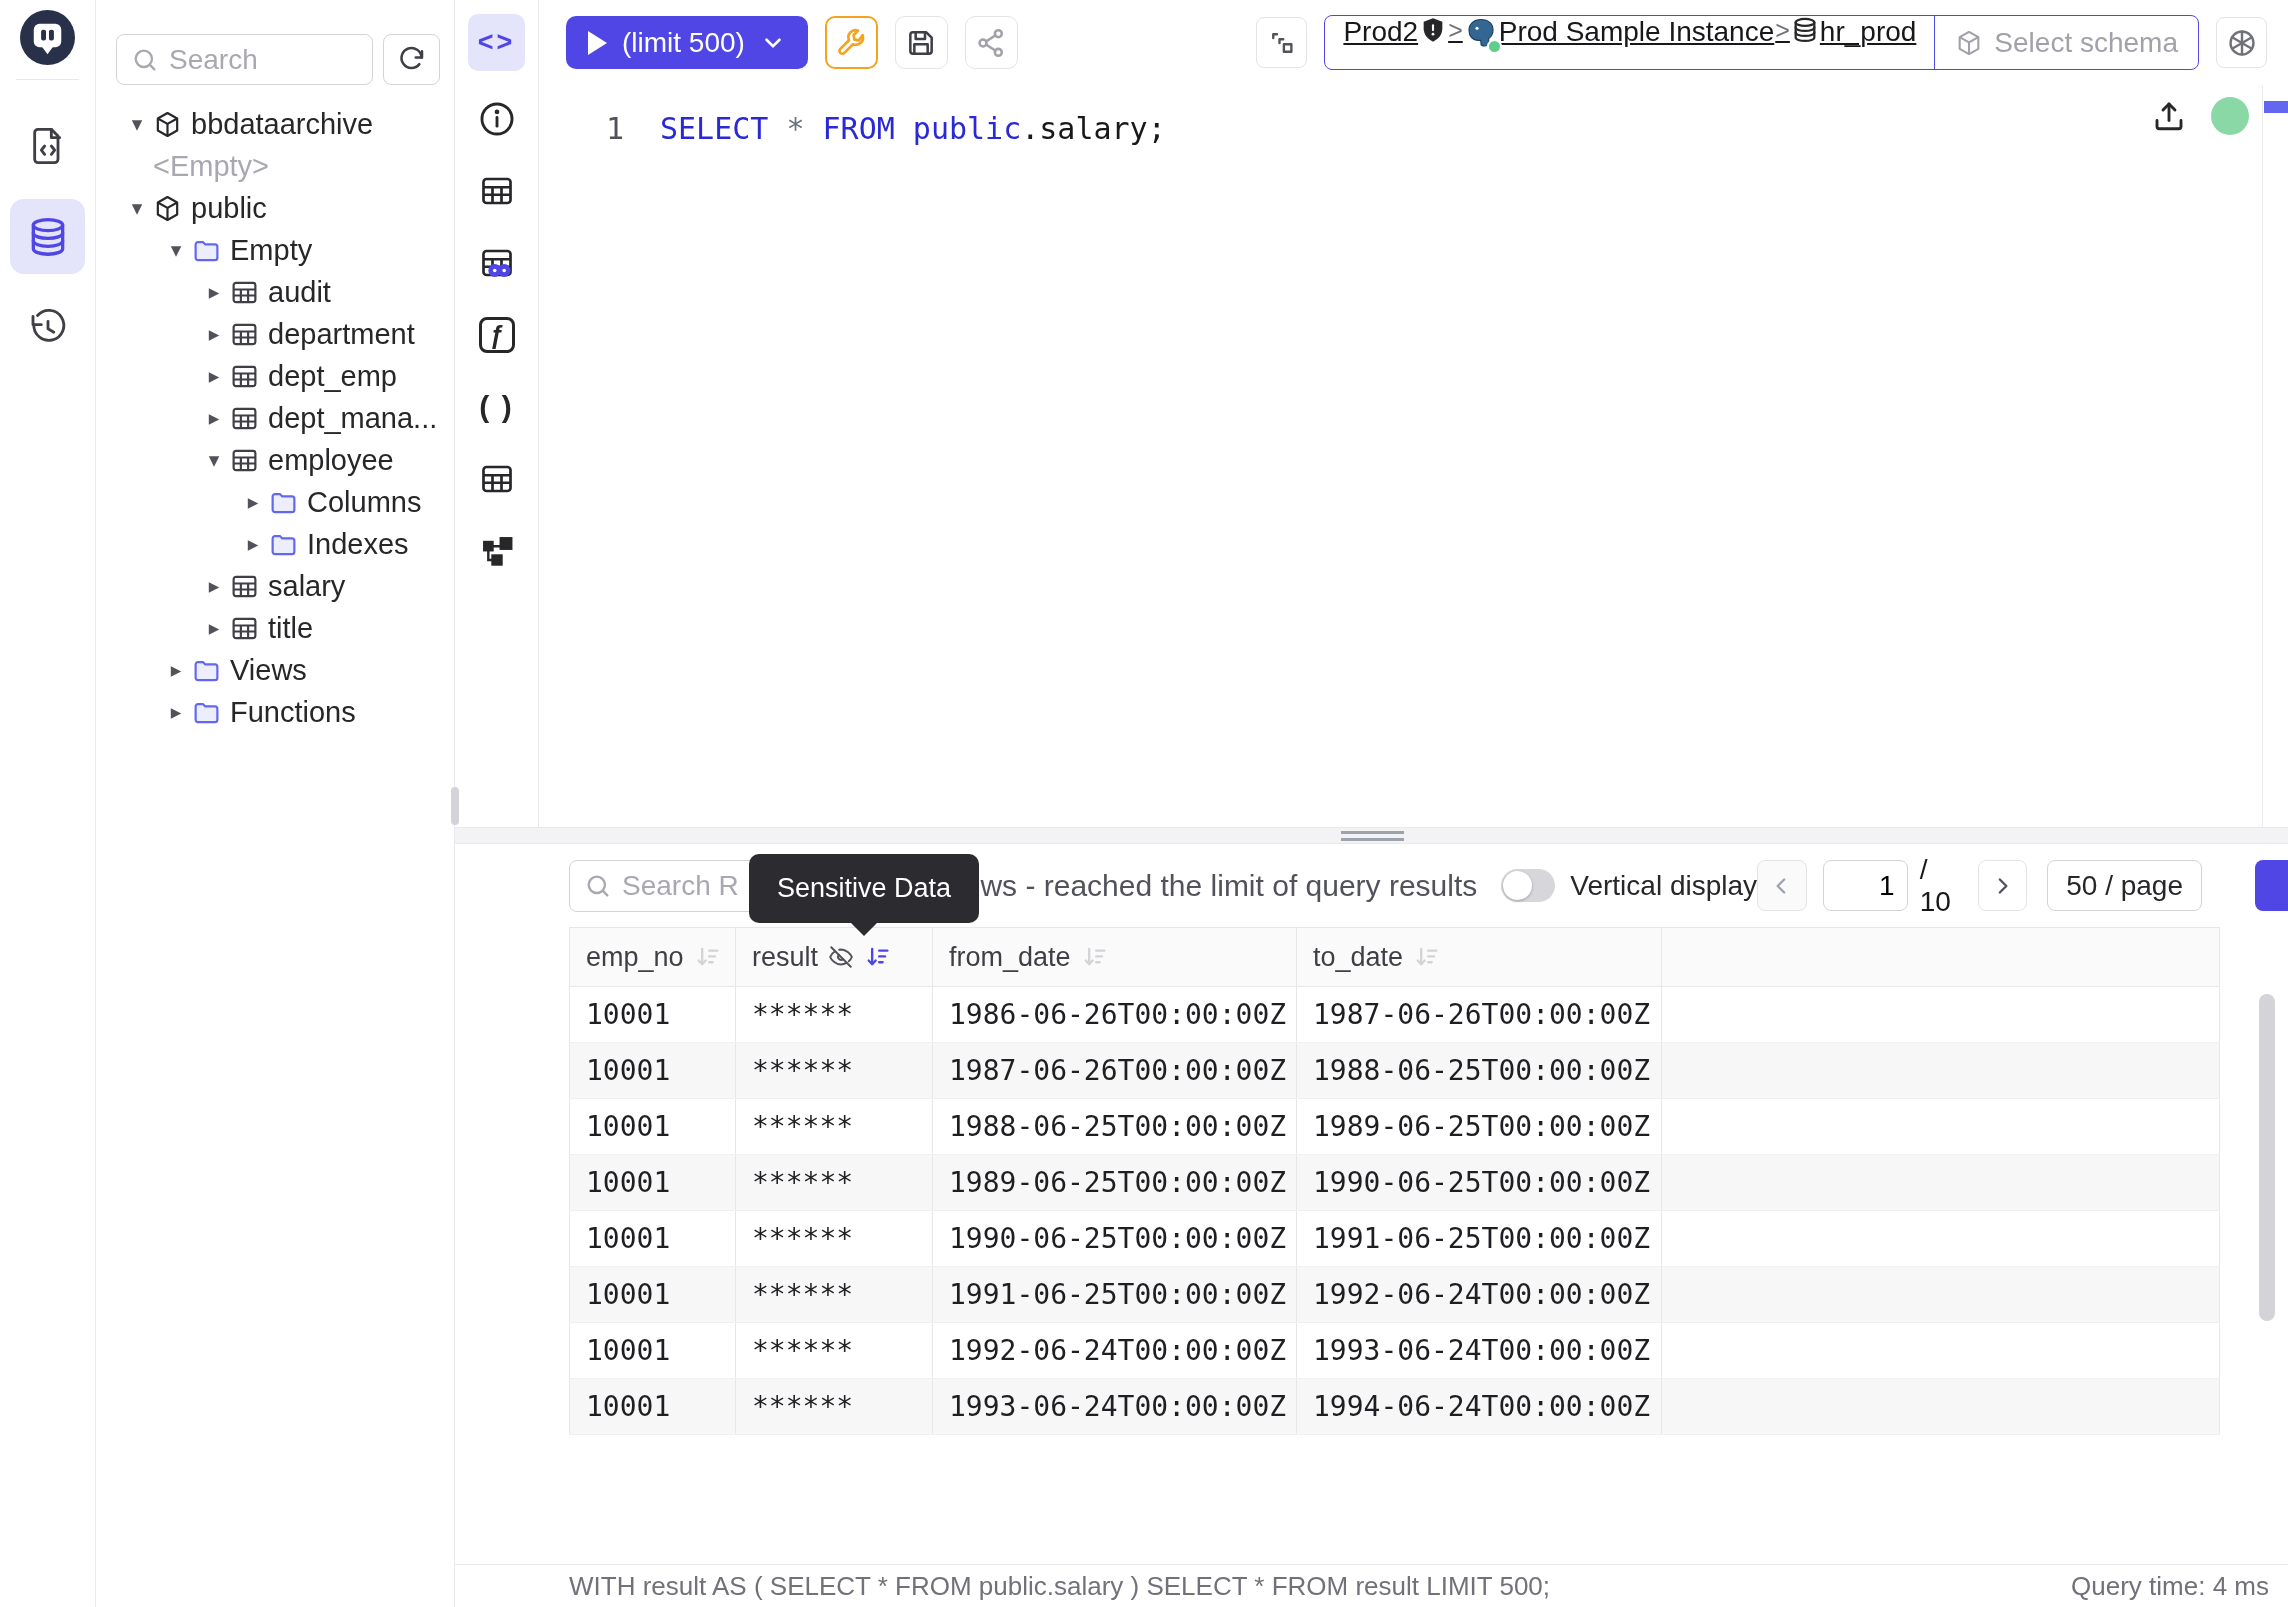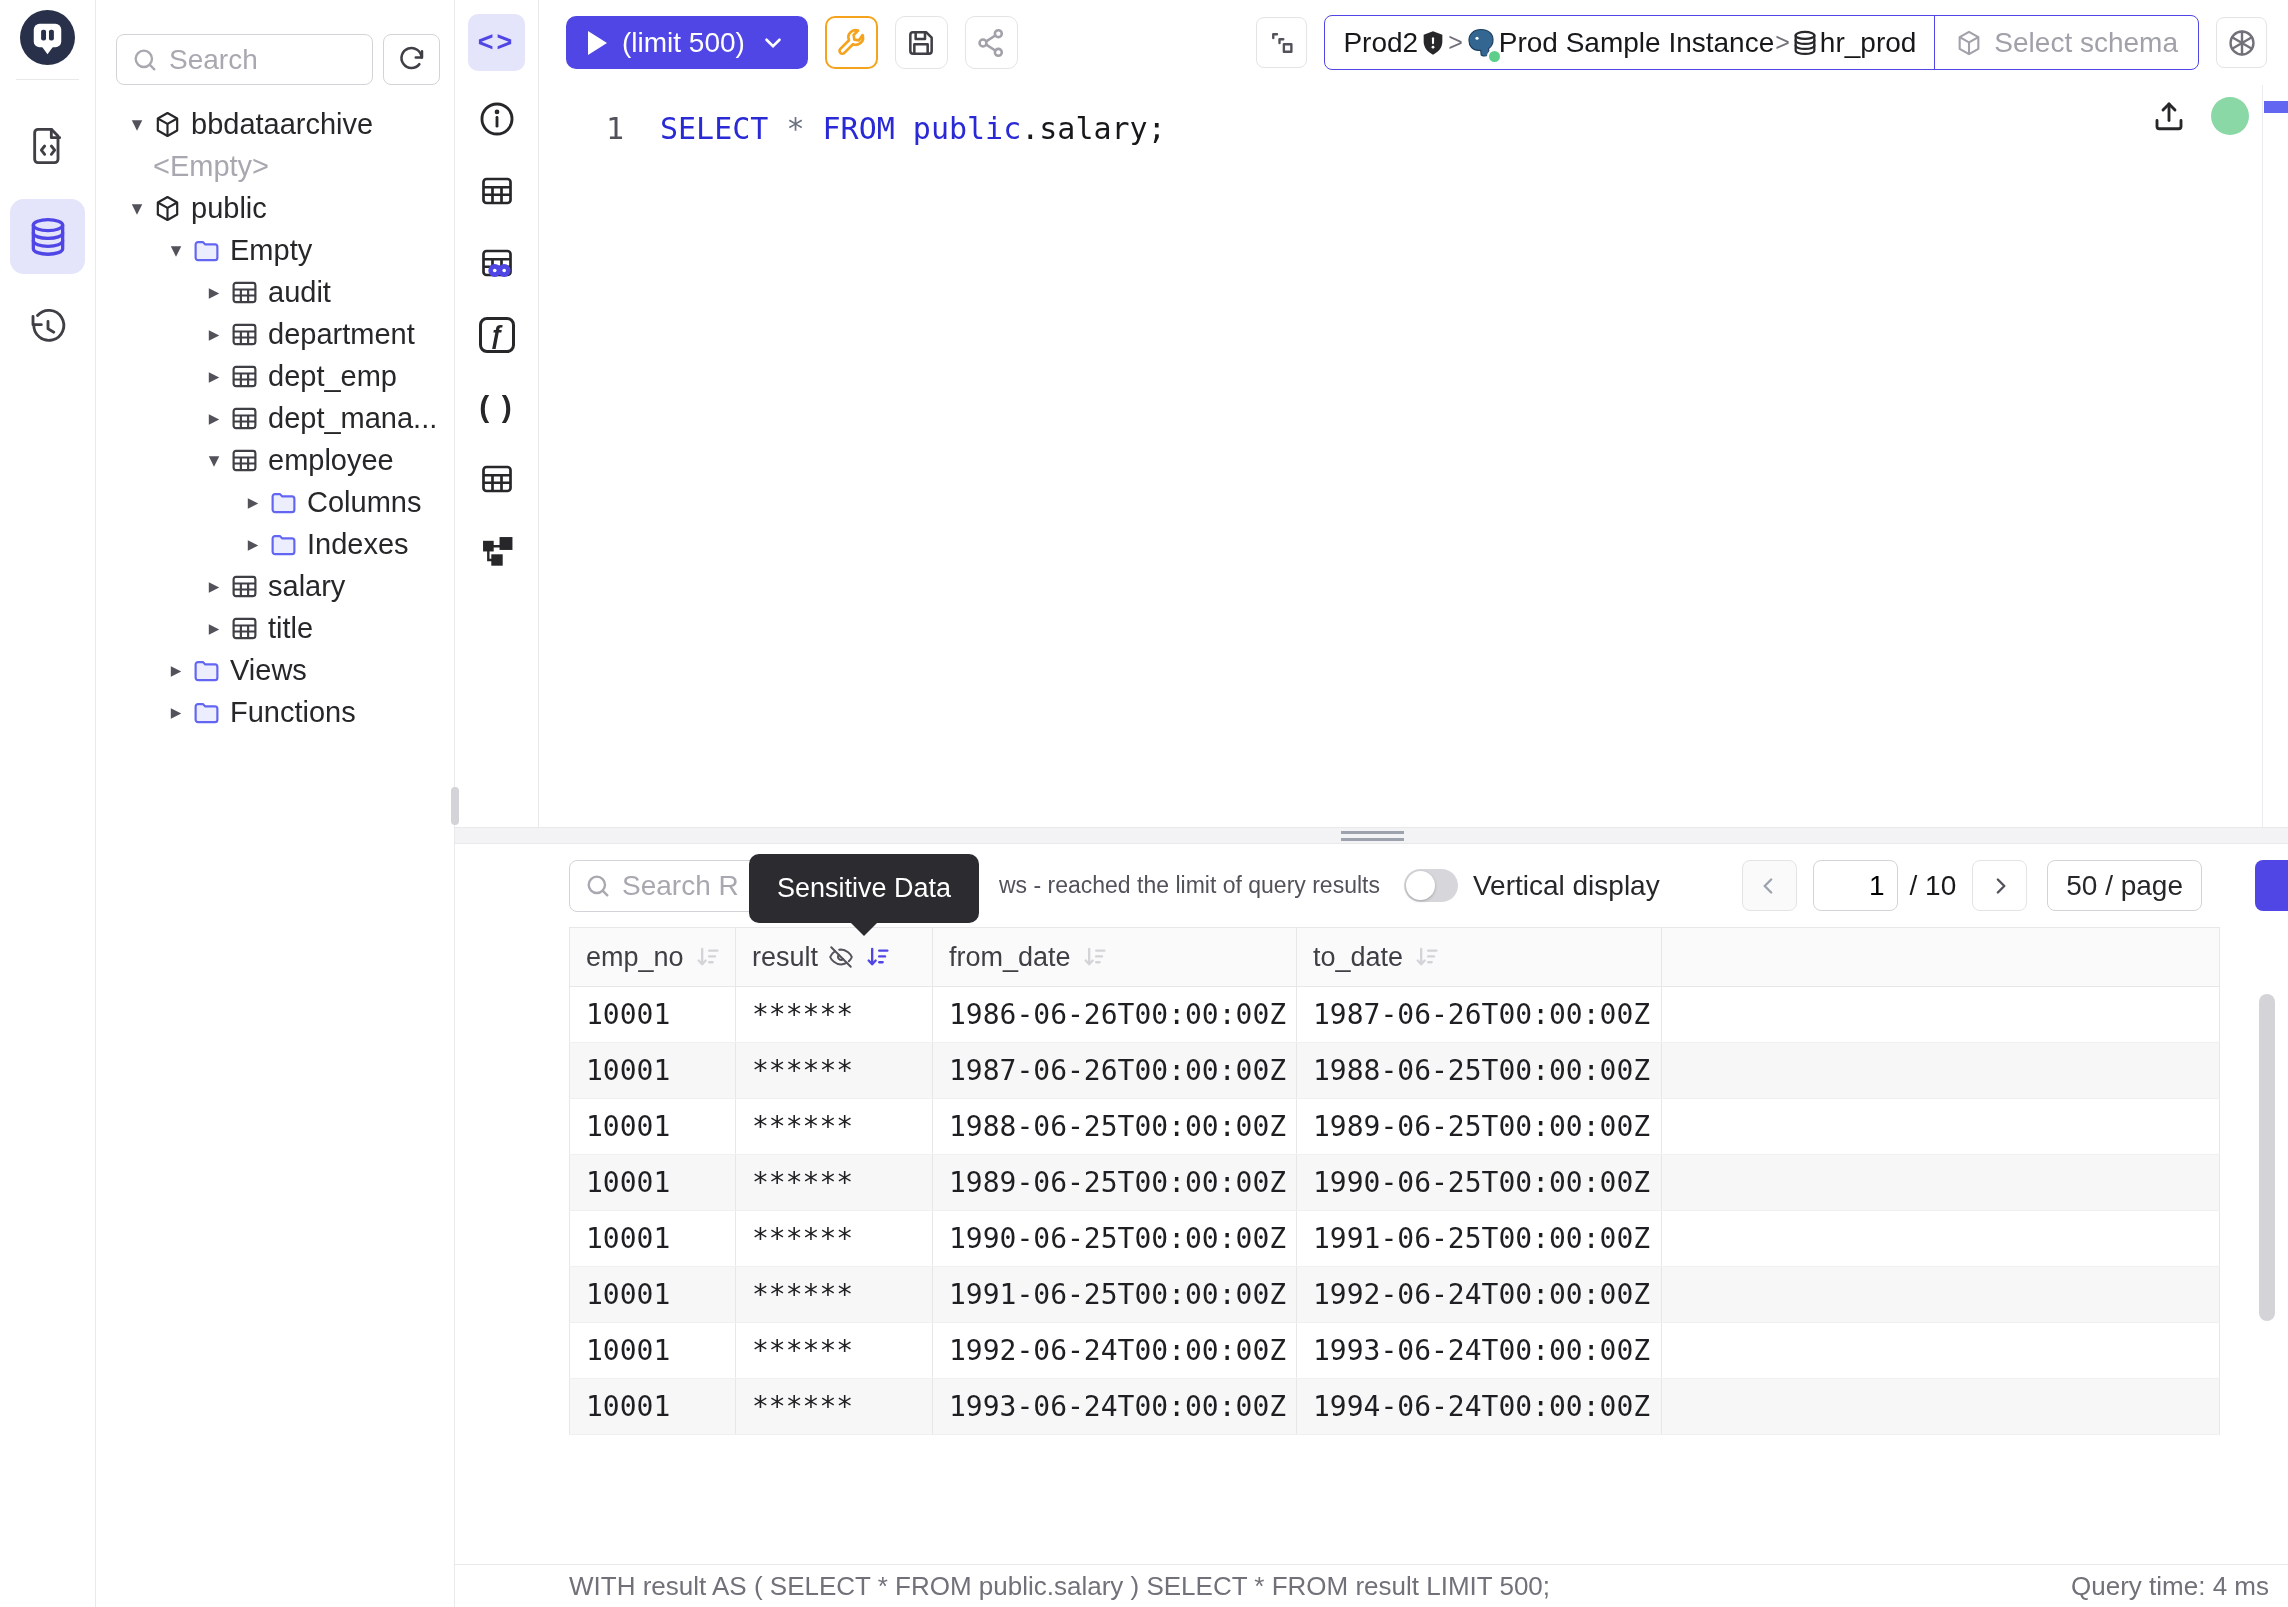--- a/index.html
+++ b/index.html
@@ -46,21 +46,21 @@
 
   .edcol { flex:1; display:flex; flex-direction:column; min-width:0; }
   .edtoolbar { height:85px; display:flex; align-items:center; gap:17px; padding:0 22px 0 27px; }
   .run-btn { height:53px; background:#4f46e5; border:none; color:#fff; border-radius:10px; display:flex; align-items:center; gap:15px; padding:0 22px; font-size:28px; font-weight:500; font-family:"Liberation Sans",sans-serif; cursor:pointer; }
   .play { width:0; height:0; border-left:19px solid #fff; border-top:12px solid transparent; border-bottom:12px solid transparent; }
   .tool-btn { width:53px; height:53px; border:1px solid #e4e4e7; border-radius:10px; background:#fff; display:flex; align-items:center; justify-content:center; cursor:pointer; }
   .tool-btn.wrench { border:2px solid #f5a31c; }
   .bc-group { margin-left:auto; display:flex; align-items:center; gap:17px; }
   .bc-btn { width:51px; height:51px; border:1px solid #e4e4e7; border-radius:8px; background:#fff; display:flex; align-items:center; justify-content:center; cursor:pointer; }
   .bc-pill { height:55px; border:1.5px solid #4f46e5; border-radius:8px; display:flex; align-items:stretch; background:#fff; }
-  .bc-left { display:flex; align-items:center; gap:1px; padding:0 18px; font-size:28px; font-weight:500; color:#18181b; cursor:pointer; }
+  .bc-left { display:flex; align-items:flex-start; gap:1px; padding:0 18px; font-size:28px; font-weight:500; color:#18181b; cursor:pointer;text-decoration:underline; }
   .bc-sep { color:#71717a; font-size:25px; font-weight:400; }
   .bc-right { border-left:1.5px solid #4f46e5; display:flex; align-items:center; gap:11px; padding:0 20px; font-size:28px; color:#a1a1aa; font-weight:400; cursor:pointer; }
   .pg-wrap { position:relative; display:flex; }
   .pg-dot { position:absolute; right:-4px; bottom:-4px; width:15px; height:15px; border-radius:50%; background:#5ecf8b; border:2px solid #fff; }
 
   .editor { flex:1; position:relative; padding-top:26px; }
   .code-line { display:flex; padding-left:61px; font-family:"DejaVu Sans Mono",monospace; font-size:30px; }
   .gutter { width:24px; text-align:right; color:#52525b; }
   .code { margin-left:36px; white-space:pre; }
   .tok-keyword { color:#2929d6; } .tok-schema { color:#2929d6; }
@@ -71,21 +71,21 @@
   .ruler-mark { position:absolute; top:16px; left:1px; right:0; height:12px; background:#6366f1; }
 
   .splitter { height:17px; background:#f3f3f5; border-top:1px solid #e9e9ec; border-bottom:1px solid #e9e9ec; display:flex; align-items:center; justify-content:center; cursor:row-resize; }
   .splitter-handle { width:63px; height:10px; border-top:3px solid #9ca3af; border-bottom:3px solid #9ca3af; }
 
   
   .results { flex:1; position:relative; min-height:0; overflow:hidden; }
   .rtoolbar { height:83px; display:flex; align-items:center; padding-left:114px; }
   .rsearch { width:368px; height:52px; border:1px solid #d4d4d8; border-radius:8px; display:flex; align-items:center; gap:10px; padding:0 14px; }
   .rsearch input { border:none; outline:none; width:100%; font-size:28px; font-family:"Liberation Sans",sans-serif; background:transparent; }
-  .limit-note { margin-left:62px; font-size:23px; color:#52525b; white-space:nowrap; }
+  .limit-note { margin-left:62px; font-size:30px; color:#52525b; white-space:nowrap; }
   .toggle { margin-left:24px; width:54px; height:33px; border-radius:17px; background:#d7d7db; position:relative; flex-shrink:0; cursor:pointer; }
   .knob { position:absolute; left:2px; top:2px; width:29px; height:29px; border-radius:50%; background:#fff; box-shadow:0 1px 3px rgba(0,0,0,.25); }
   .toggle-label { margin-left:15px; font-size:28px; color:#27272a; white-space:nowrap; }
   .pager { margin-left:auto; margin-right:87px; display:flex; align-items:center; }
   .pg-nav { width:55px; height:51px; border:1px solid #e4e4e7; border-radius:8px; display:flex; align-items:center; justify-content:center; cursor:pointer; }
   .pg-nav.prev { background:#fafafa; }
   .pg-nav.next { background:#fff; margin-left:16px; }
   .page-input { margin-left:16px; width:85px; height:51px; border:1px solid #d4d4d8; border-radius:8px; text-align:right; padding-right:12px; font-size:28px; font-family:"Liberation Sans",sans-serif; outline:none; }
   .page-total { margin-left:12px; font-size:28px; color:#18181b; }
   .page-size { margin-left:20px; height:51px; border:1px solid #d4d4d8; border-radius:8px; display:flex; align-items:center; padding:0 18px; font-size:28px; cursor:pointer; background:#fff; white-space:nowrap; }

